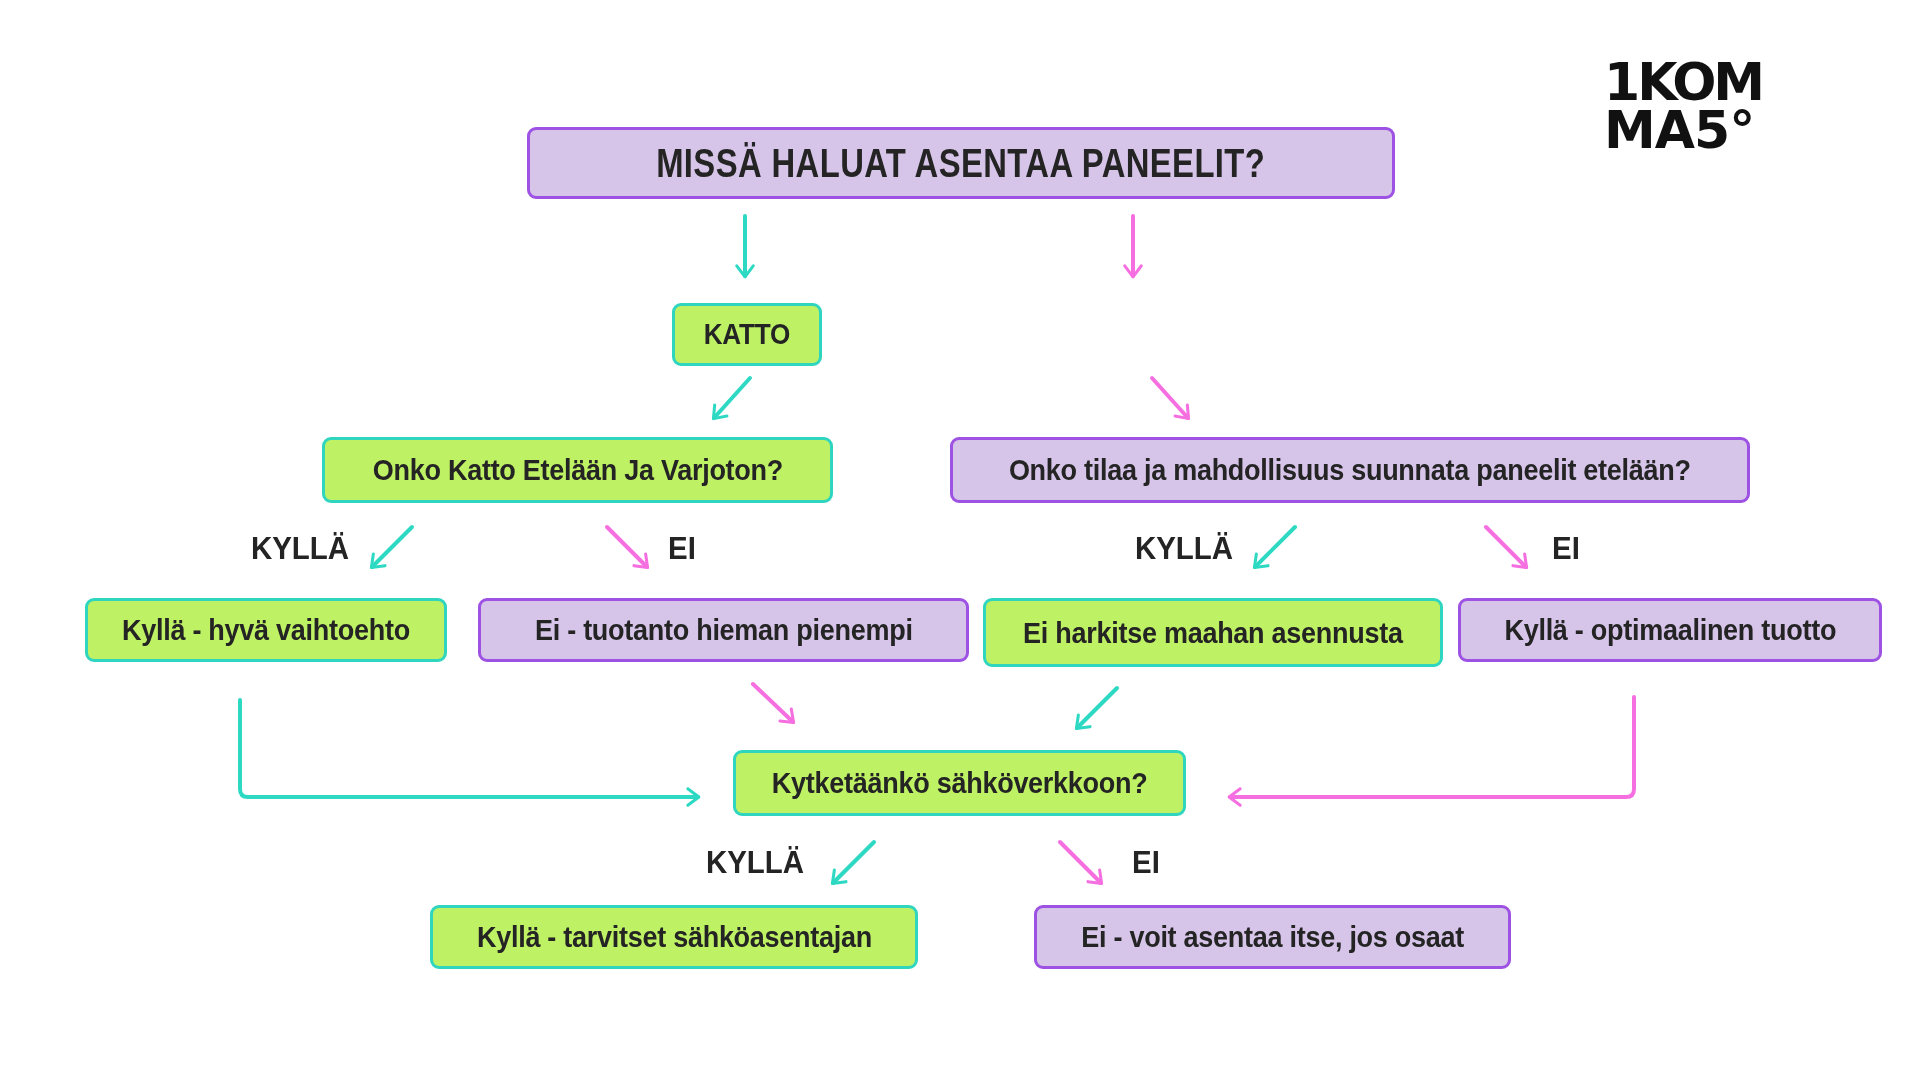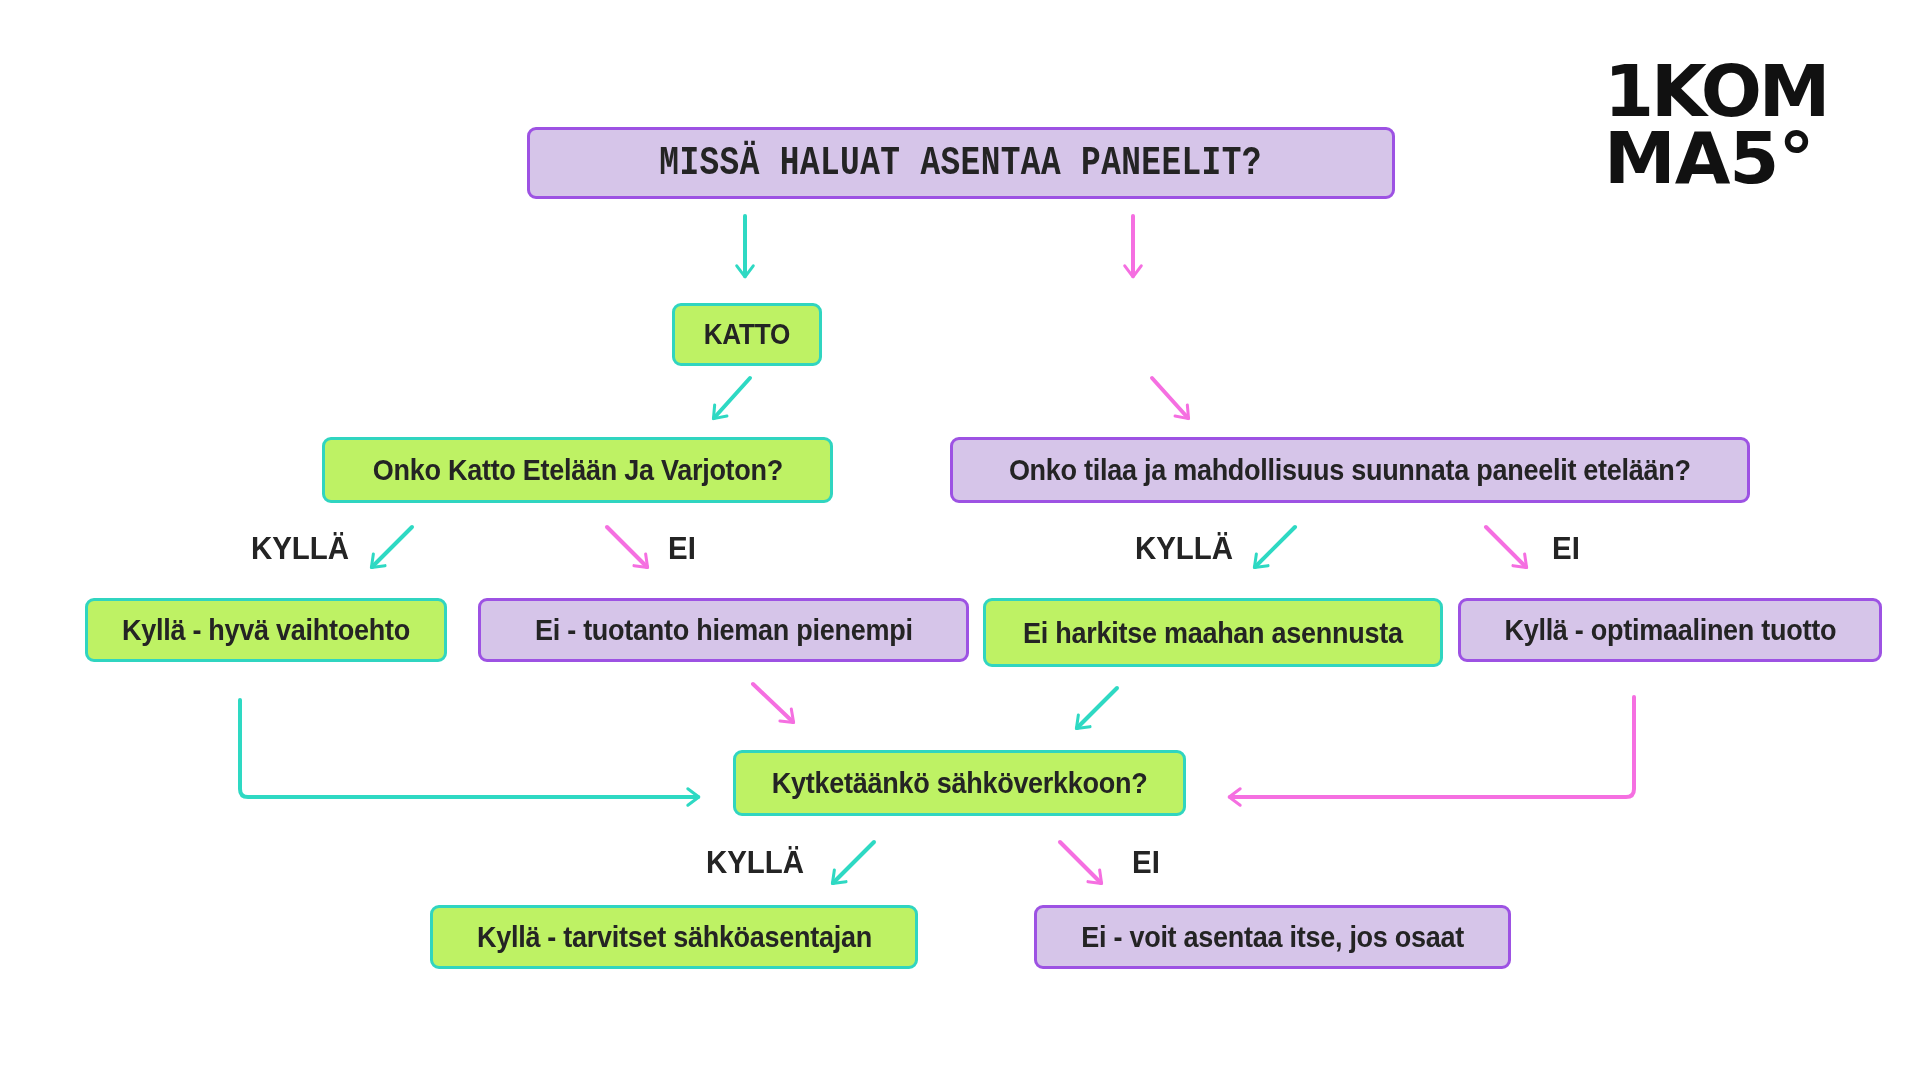--- a/index.html
+++ b/index.html
@@ -18,36 +18,36 @@
     border-radius:9px;box-sizing:border-box;text-align:center;
   }
   .node.teal{background:#bef264;border:3px solid #30D5C0;}
   .node.purple{background:#D6C5E9;border:3px solid #9D52E3;}
   .nl{
     display:inline-block;font-weight:700;font-size:30px;color:#242424;
     transform:scaleX(0.90);transform-origin:center;white-space:nowrap;
     letter-spacing:-0.3px;
   }
   .node.small .nl{font-size:29px;}
-  .node.title-box{border-width:3px;font-family:Liberation Mono, monospace;}
+  .node.title-box{border-width:3px;}
   .node.title-box .nl{font-size:41px;transform:scaleX(0.80);letter-spacing:0.5px;}
 
   
   .edge-label{
     position:absolute;transform:translate(-50%,-50%);
     font-weight:700;font-size:32px;letter-spacing:0;color:#242424;
     white-space:nowrap;
   }
   .edge-label>span{display:inline-block;transform:scaleX(0.92);}
 
   
   .logo{
     position:absolute;left:1604px;top:58px;width:280px;
     font-family:"DejaVu Sans","Liberation Sans",sans-serif;
-    font-weight:900;font-size:72px;line-height:0.93;color:#111111;
+    font-weight:900;font-size:52px;line-height:0.93;color:#111111;
     letter-spacing:-3px;text-align:left;
   }
   .logo .l2{letter-spacing:-1px;}
 
   .arrow-t{stroke:#2ED9C3;stroke-width:4;fill:none;stroke-linecap:round;}
   .arrow-p{stroke:#F56FE1;stroke-width:4;fill:none;stroke-linecap:round;}
 </style>
 </head>
 <body>
 

